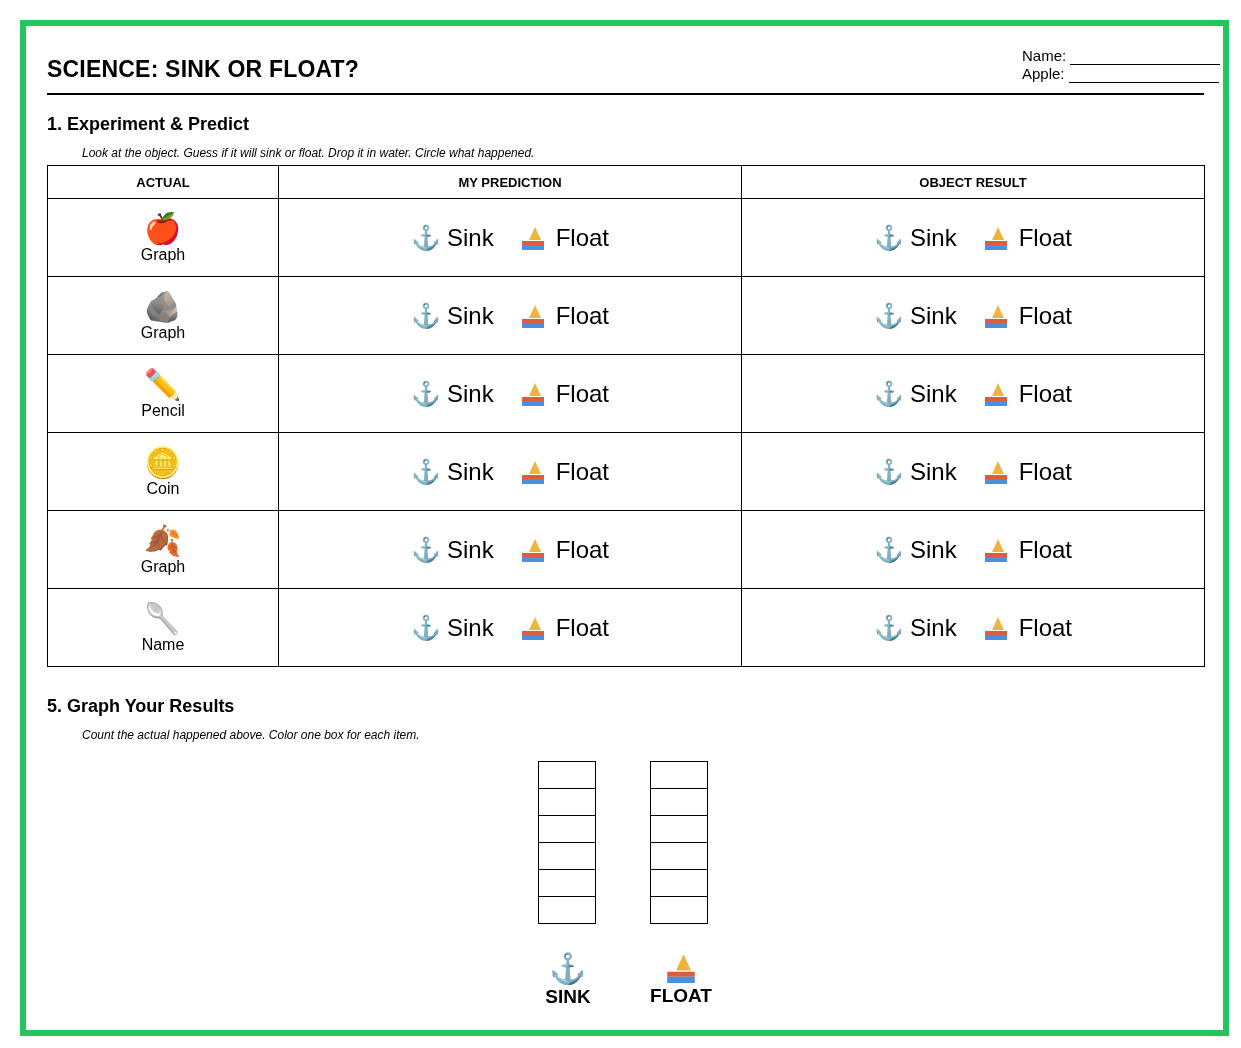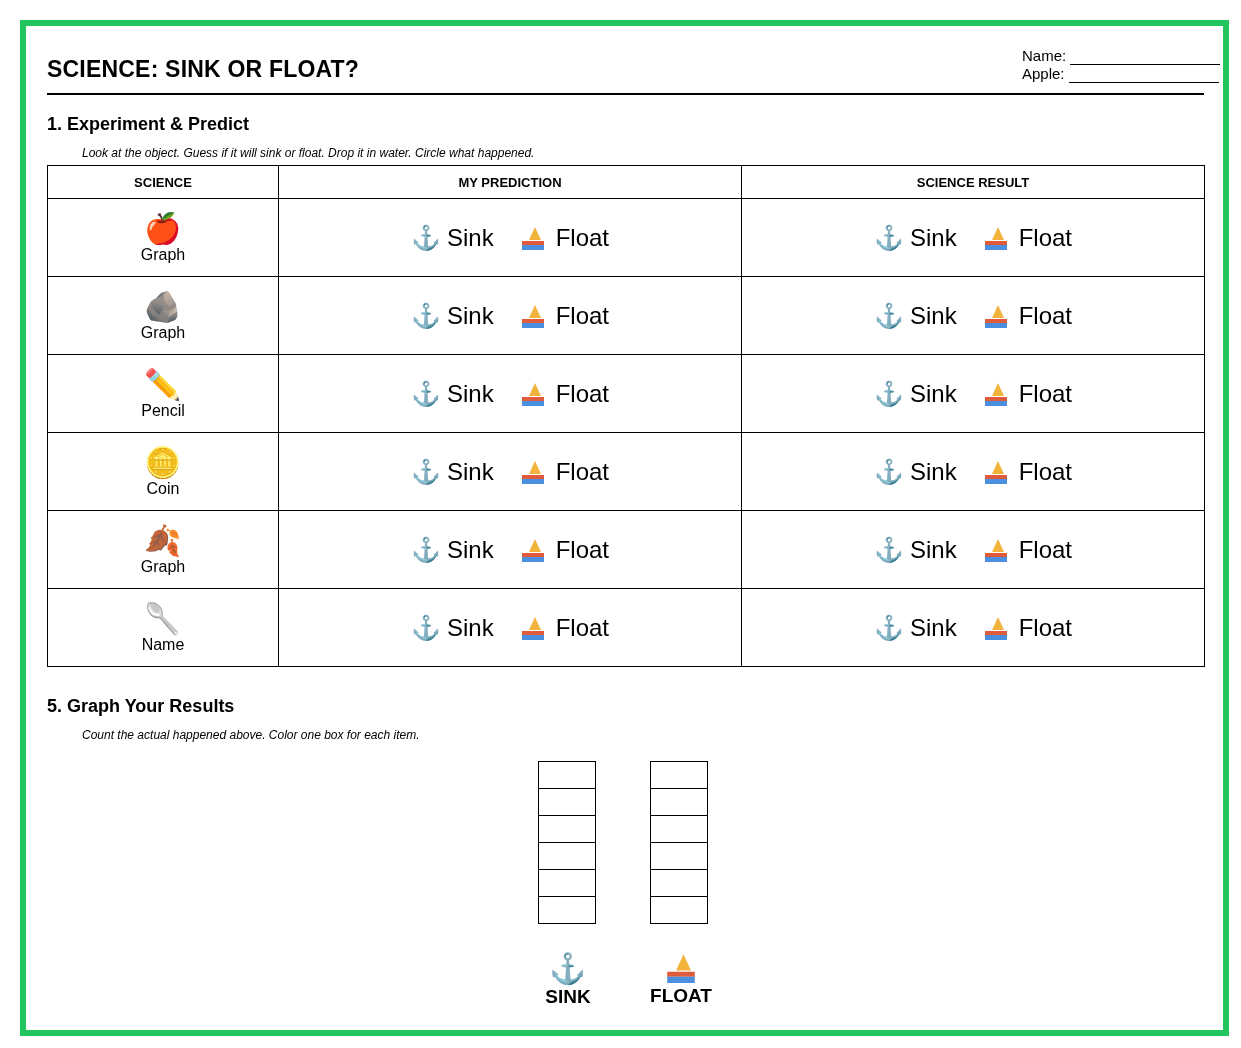--- a/index.html
+++ b/index.html
@@ -54,23 +54,23 @@
   <div class="instr" style="top:120px">Look at the object. Guess if it will sink or float. Drop it in water. Circle what happened.</div>
 
   <table class="grid">
     <colgroup>
         <col style="width:231px">
         <col style="width:463px">
         <col style="width:463px">
       </colgroup>
     <thead>
       <tr>
-        <th>SCIENCE</th>
+        <th>ACTUAL</th>
         <th>MY PREDICTION</th>
-        <th>SCIENCE RESULT</th>
+        <th>OBJECT RESULT</th>
       </tr>
     </thead>
     <tbody id="rows">
         <tr>
           <td>
       <div class="obj">
         <span class="emoji">🍎</span>
         <span class="label">Graph</span>
       </div>
           </td>

